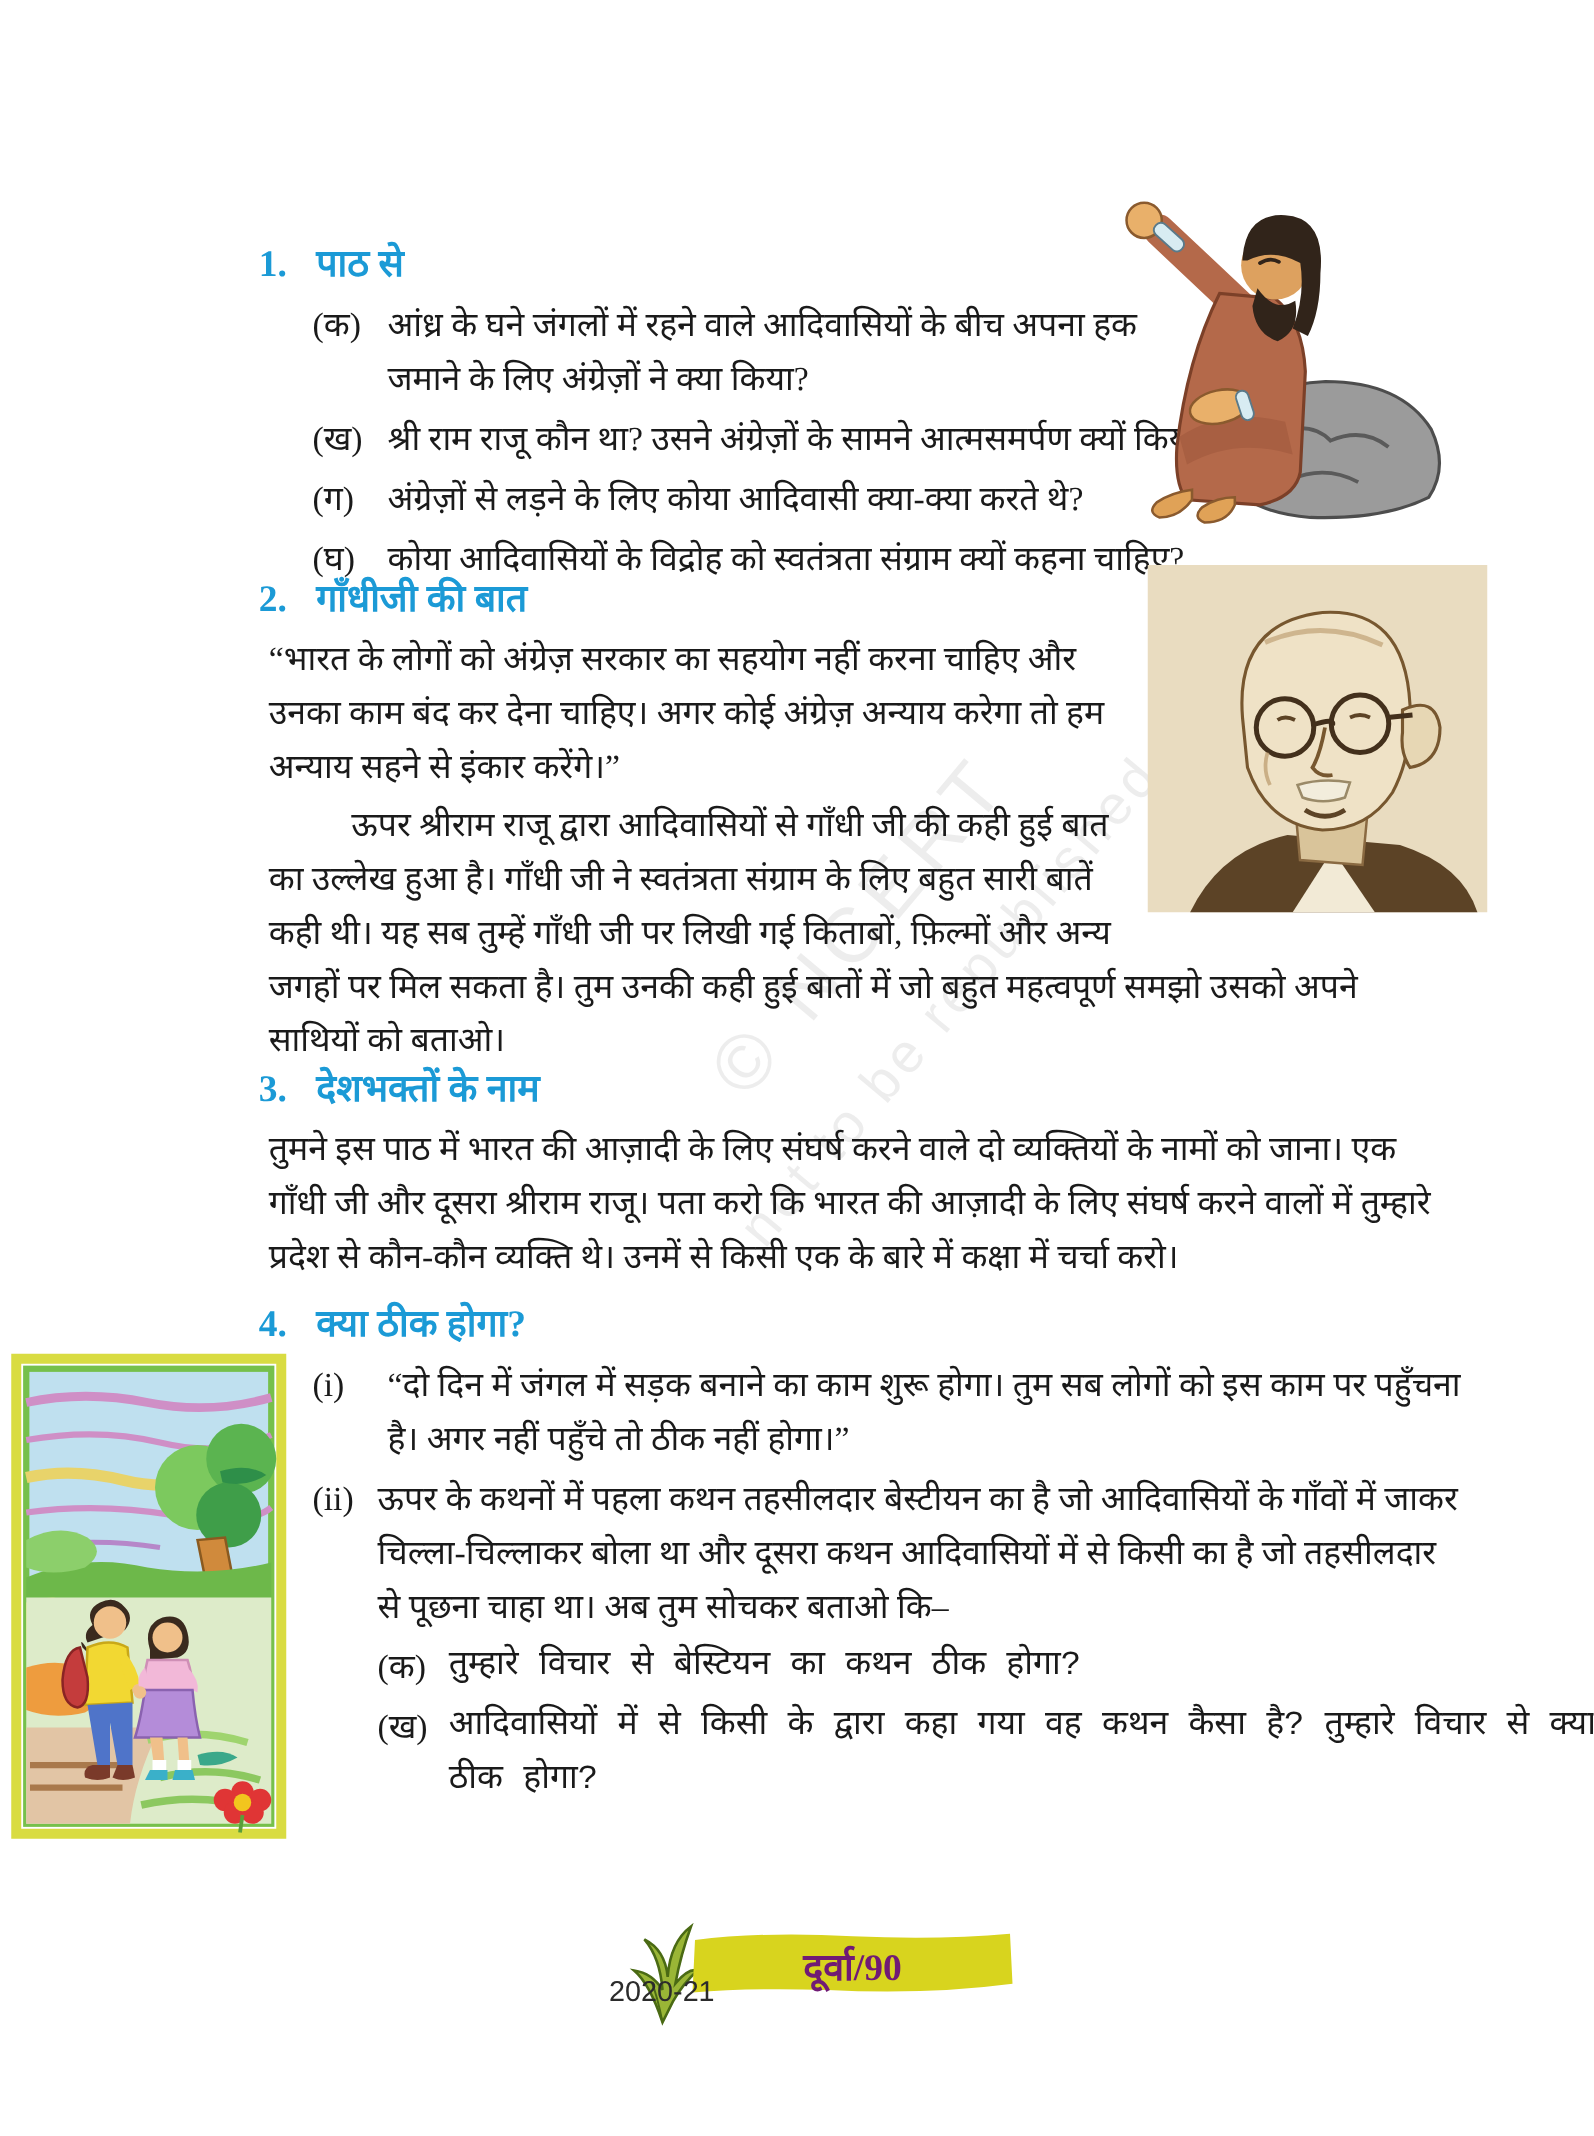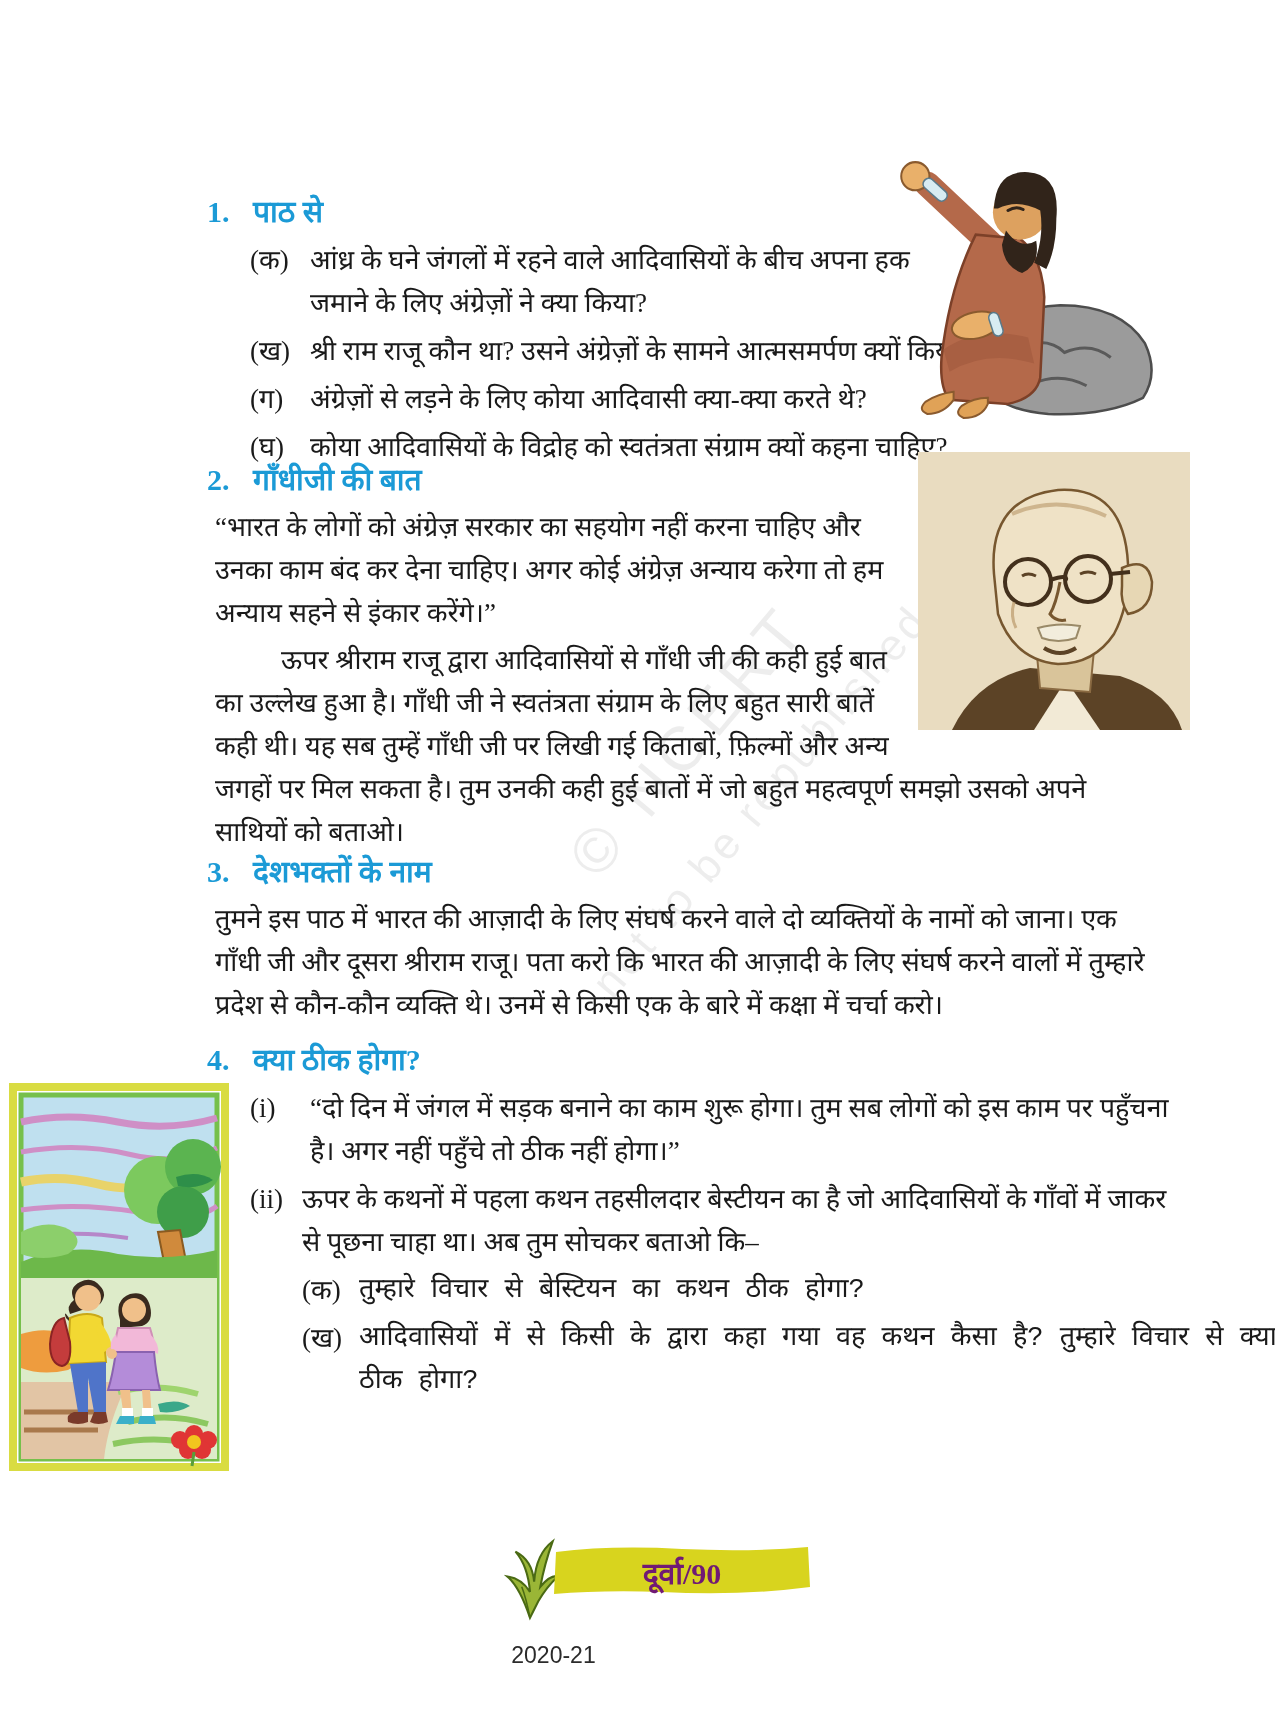--- a/index.html
+++ b/index.html
@@ -38,22 +38,22 @@
   
   .banner { position:absolute; left:552px; top:1543px; width:260px; height:58px; }
   .banner svg { position:absolute; left:0; top:0; width:100%; height:100%; }
   .banner-label {
     position:absolute; left:0; top:0; width:100%; height:100%;
     display:flex; align-items:center; justify-content:center;
     font-size:30px; font-weight:bold; color:#701a75;
   }
   .banner-sprite { position:absolute; left:498px; top:1535px; width:64px; height:88px; }
   .year {
-    position:absolute; left:0; top:1642px; width:1059px; text-align:center;
-    font-family:"Liberation Sans","DejaVu Sans",sans-serif; font-size:23px; color:#2b2b2b;padding-left:24px;
+    position:absolute; left:0; top:1580px; width:1059px; text-align:center;
+    font-family:"Liberation Sans","DejaVu Sans",sans-serif; font-size:23px; color:#2b2b2b;
   }
 </style>
 </head>
 <body>
 
 <div class="page">
 
   <div class="watermark">
     <div class="l1">© NCERT</div>
     <div class="l2">not to be republished</div>
@@ -151,20 +151,21 @@
           </div>
         </div>
 
         <div class="item">
           <span class="item-label">(ii)</span>
         </div>
       </div>
     <div class="s4-para">
 
     <div class="tline">ऊपर के कथनों में पहला कथन तहसीलदार बेस्टीयन का है जो आदिवासियों के गाँवों में जाकर</div>
+        <div class="tline">चिल्ला-चिल्लाकर बोला था और दूसरा कथन आदिवासियों में से किसी का है जो तहसीलदार</div>
         <div class="tline">से पूछना चाहा था। अब तुम सोचकर बताओ कि–</div>
       </div>
     <div>
 
         <div class="item subitem">
           <span class="item-label">(क)</span>
           <div class="item-lines">
 
           <div class="tline">तुम्हारे विचार से बेस्टियन का कथन ठीक होगा?</div>
           </div>

